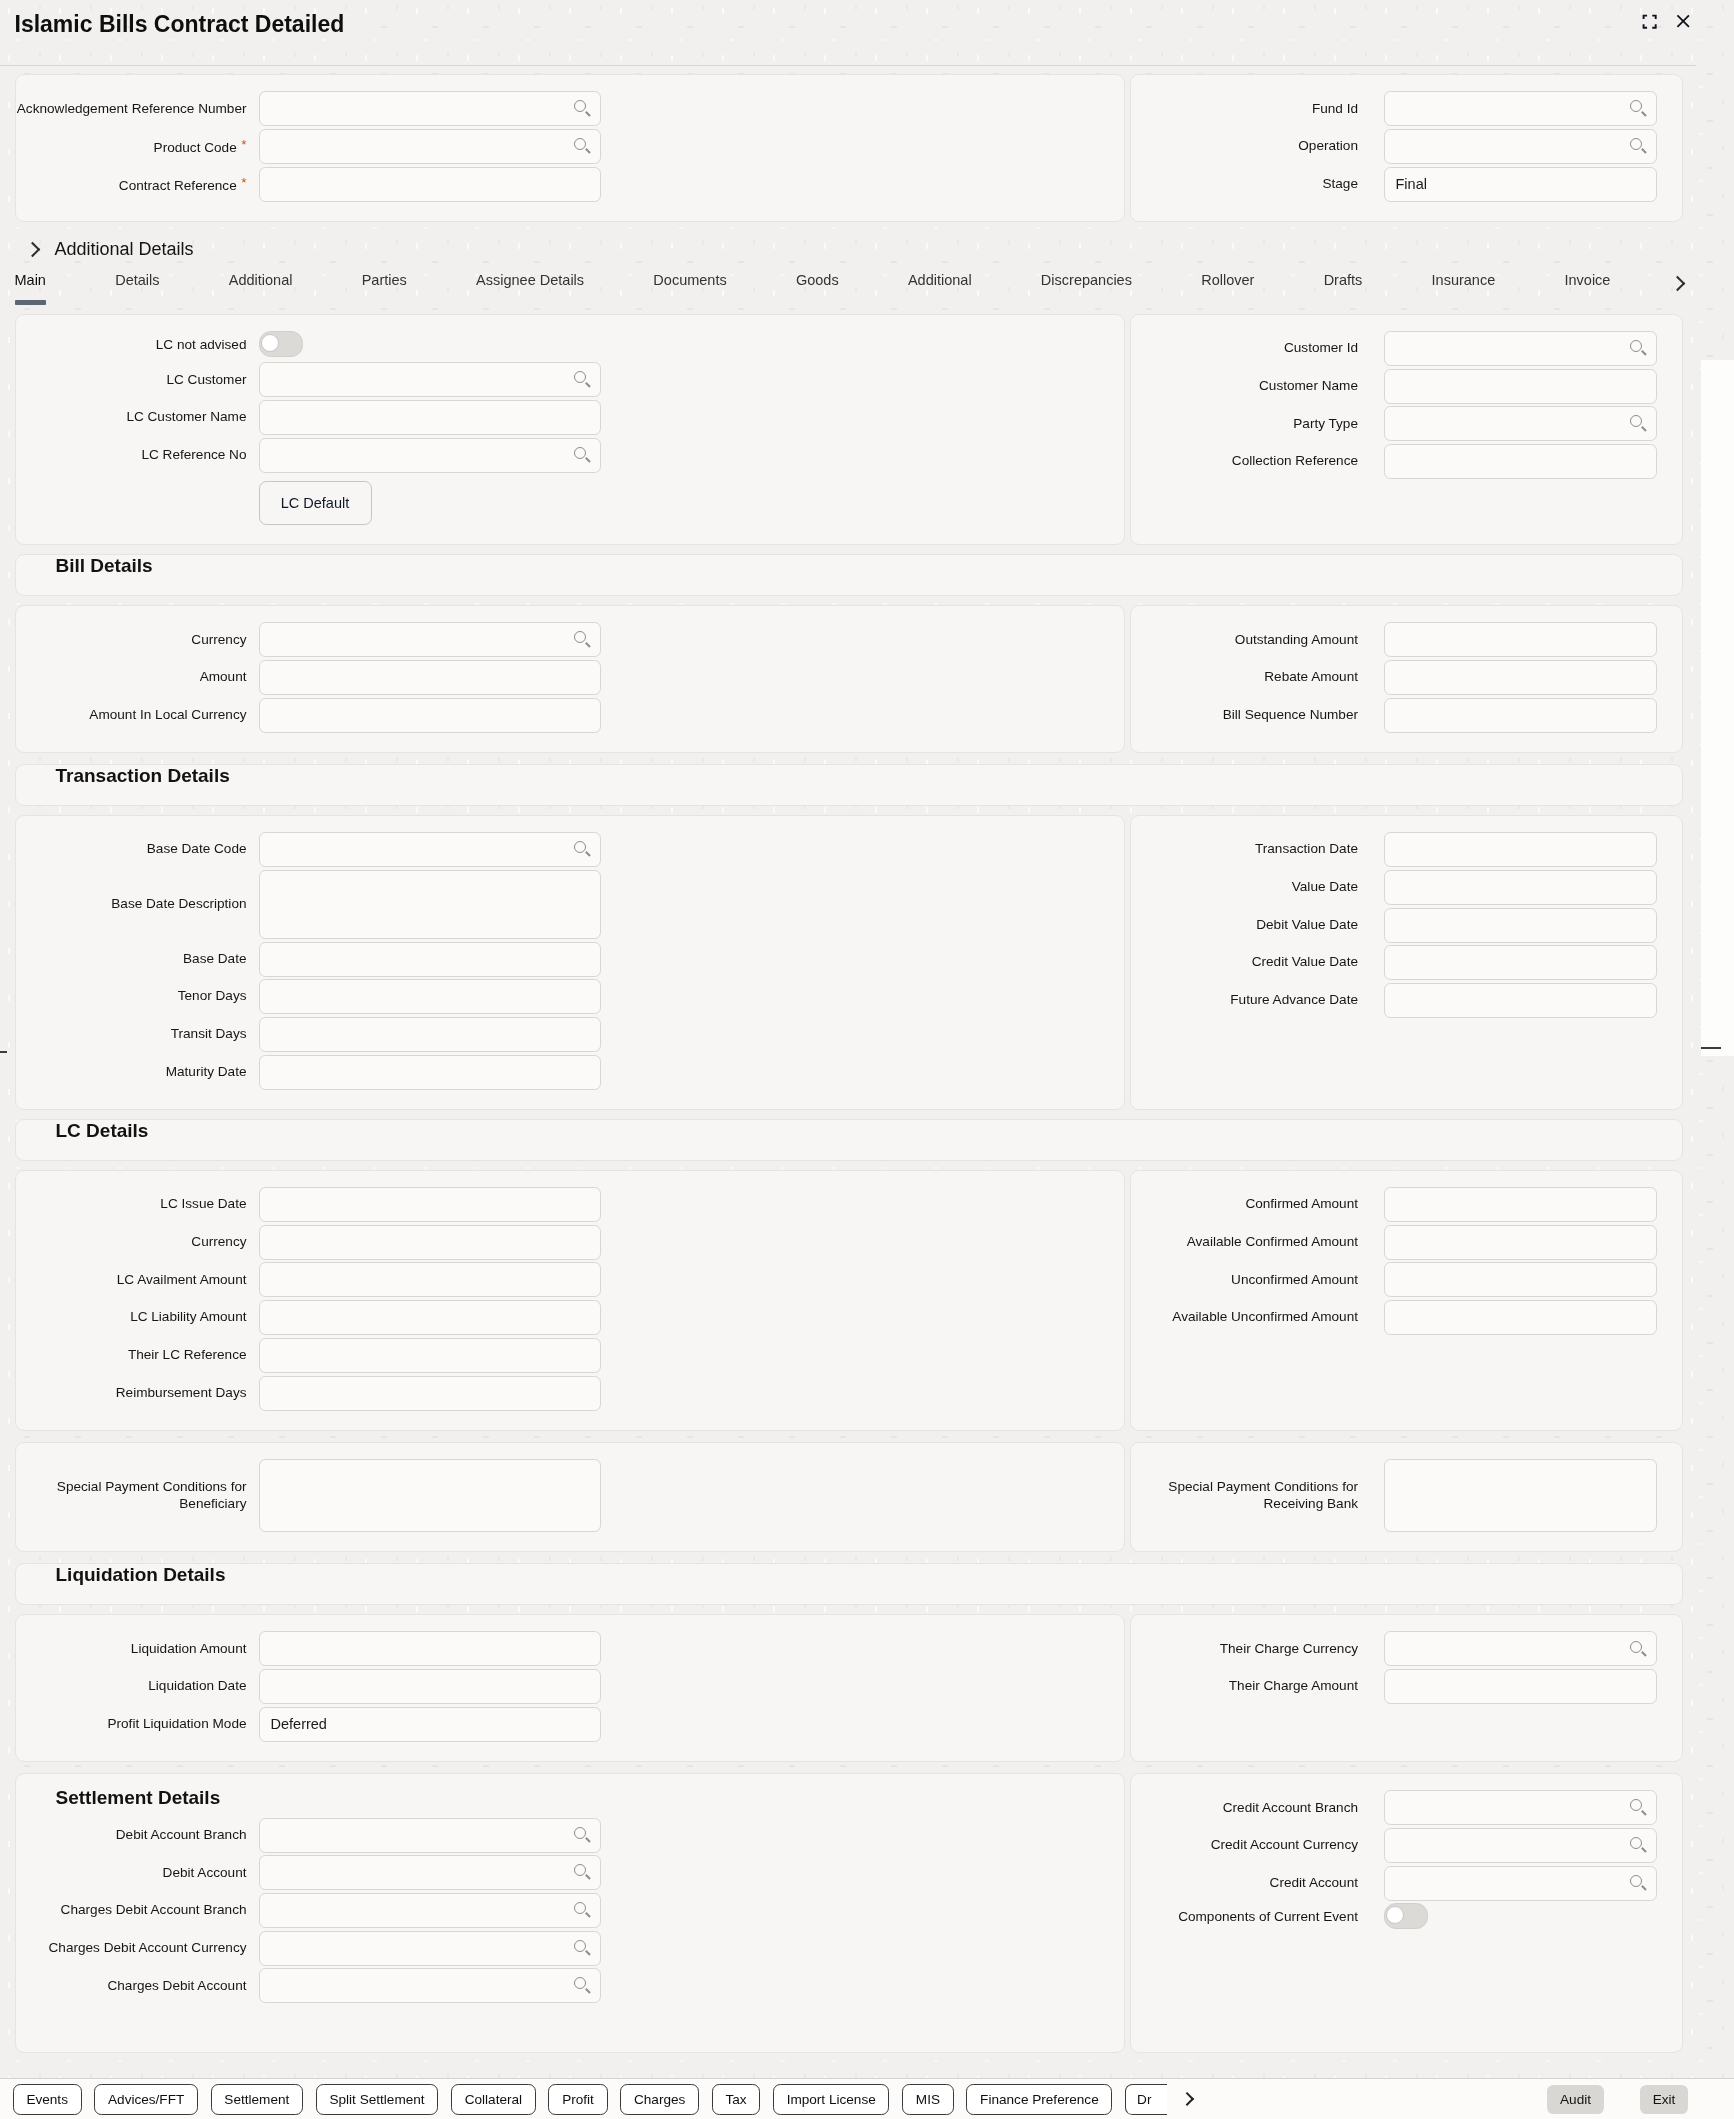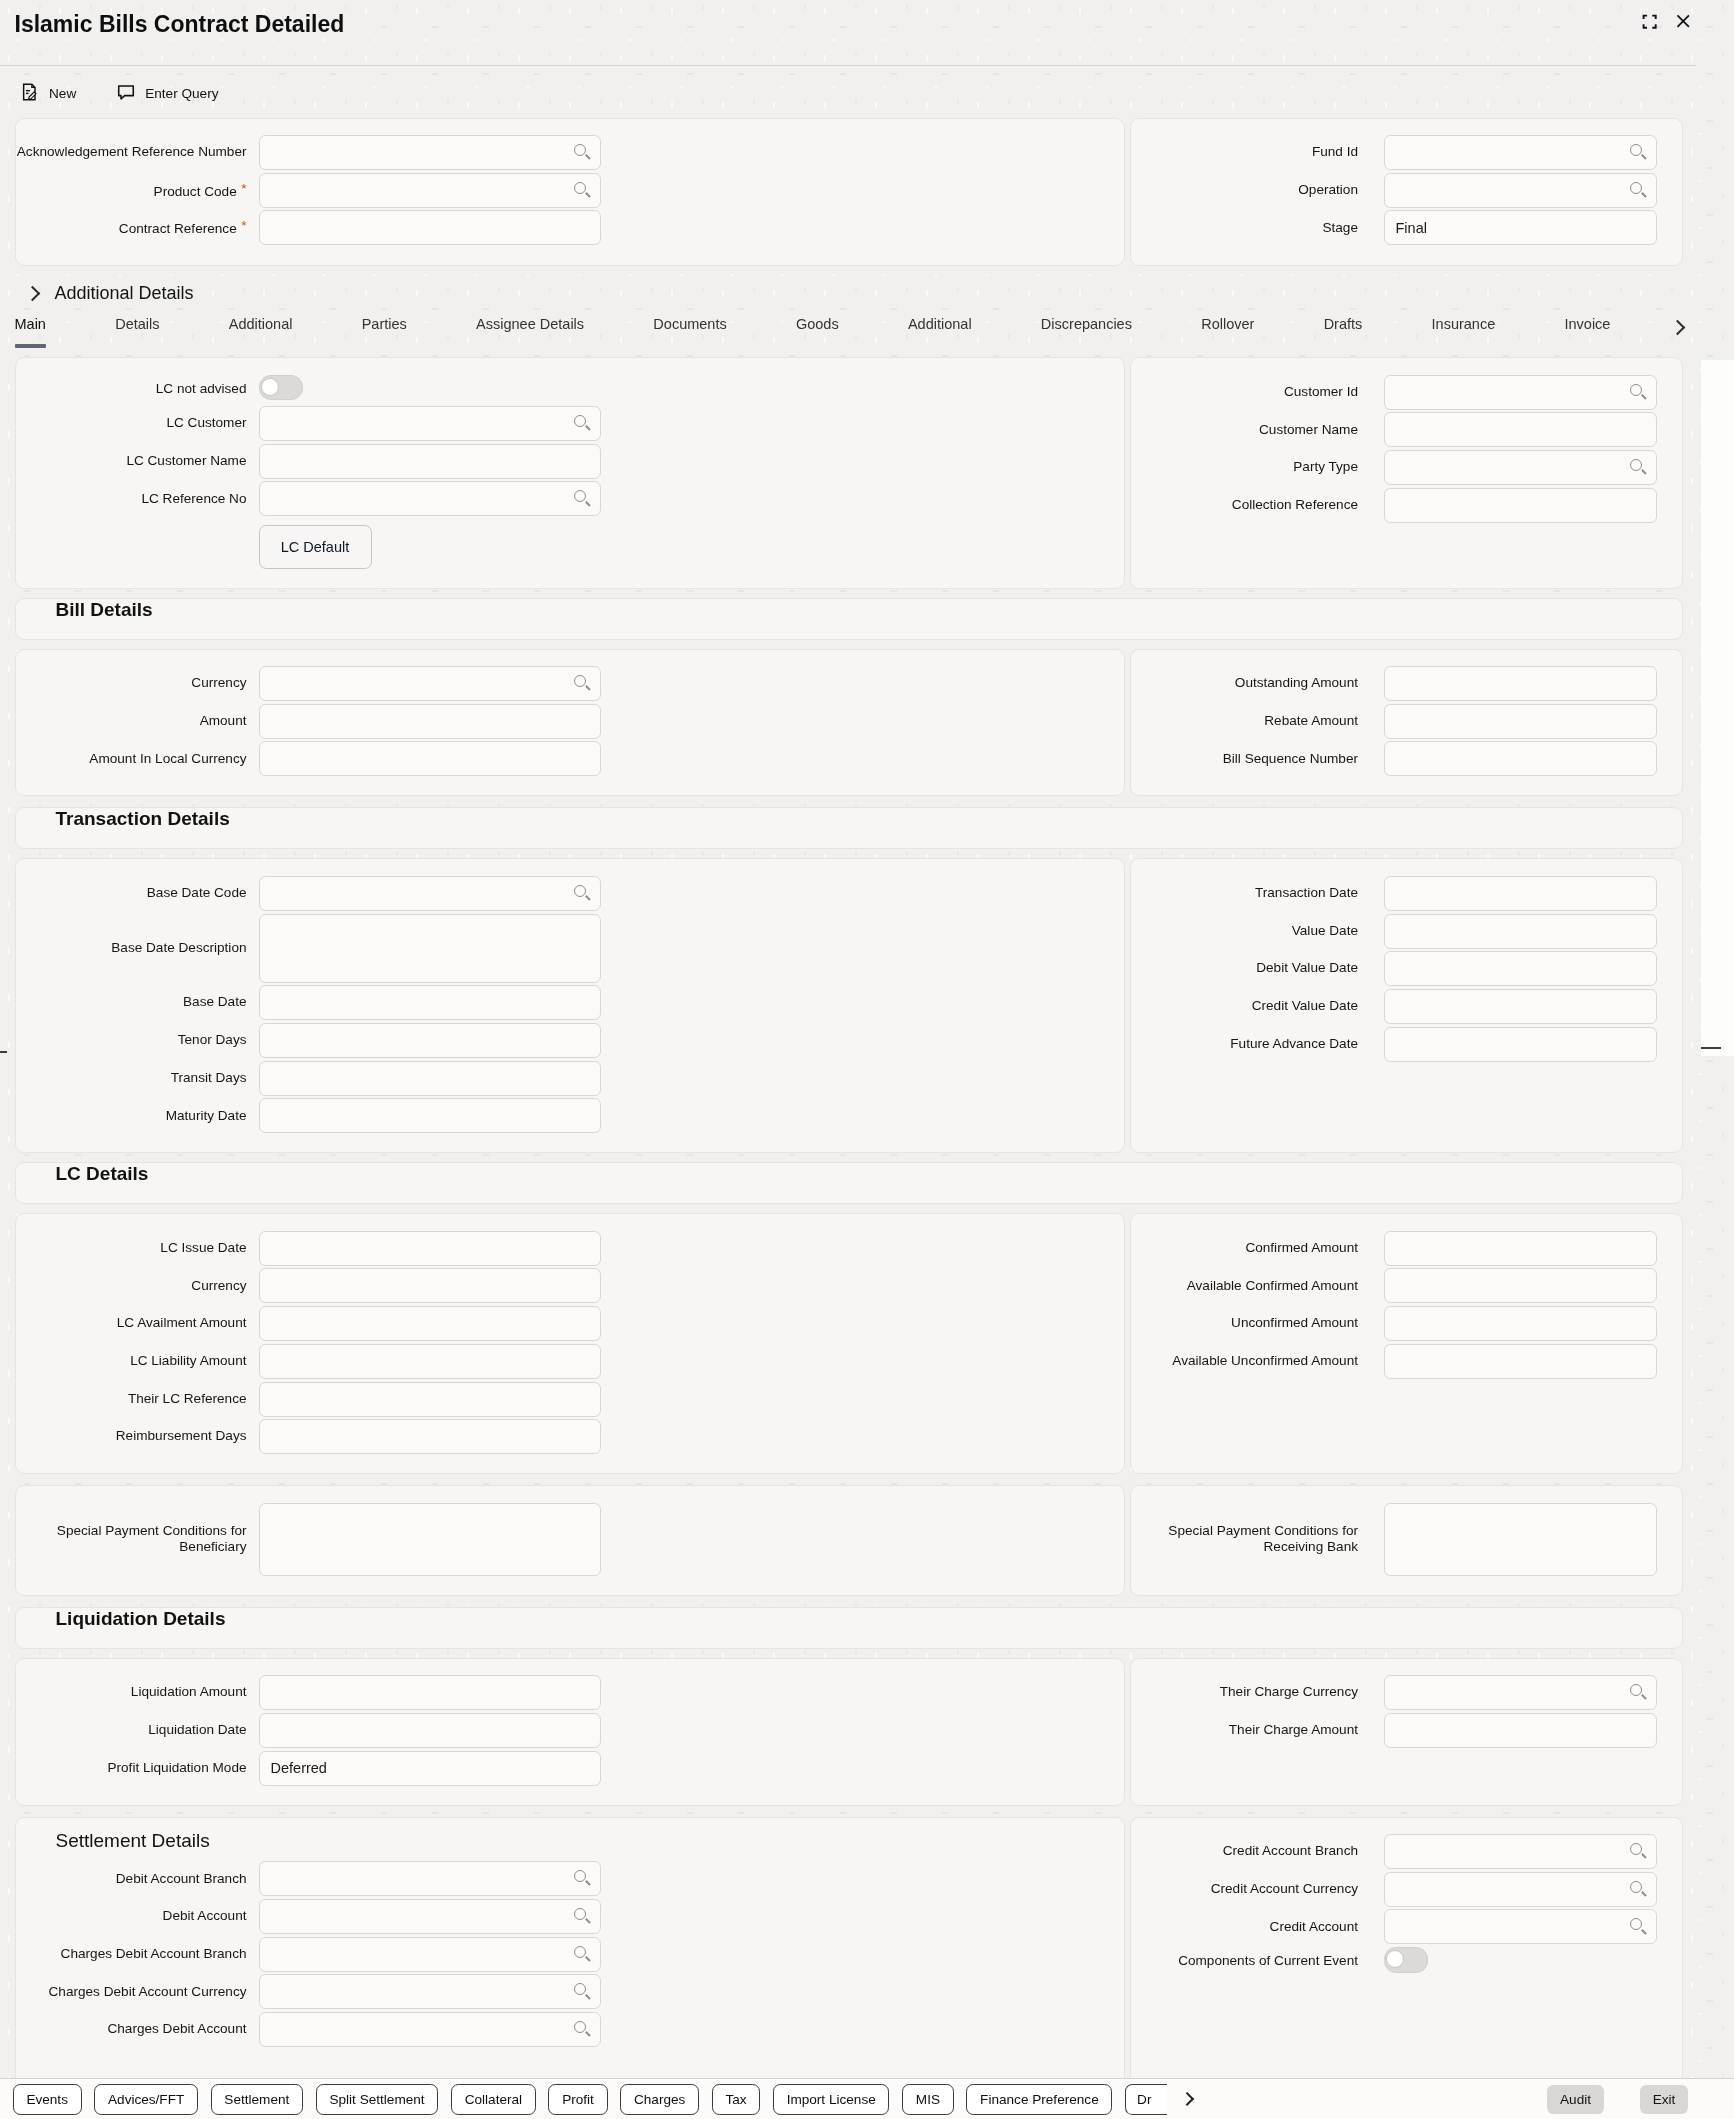--- a/index.html
+++ b/index.html
@@ -50,21 +50,21 @@
   .tabwrap{display:flex;align-items:flex-start;margin:9px 52px 0 14.5px;}
   .tabs{display:flex;flex:1;justify-content:space-between;max-width:1596px;}
   .tab{font-size:14.5px;color:#333;padding-bottom:0;cursor:default;}
   .tab .ul{height:4.5px;margin-top:11.8px;border-radius:0.9px;background:transparent;}
   .tab.active{color:#0d0d0d;font-weight:500;}
   .tab.active .ul{background:#5d6672;}
   .tabmore{margin-left:auto;padding-left:22px;padding-top:3.6px;}
   
   .bar{margin:9px 52px 0 14.5px;height:42px;background:#f7f6f4;border:0.9px solid #e6e4e1;border-radius:9px;
     display:flex;padding-left:40px;box-sizing:border-box;font-size:19px;font-weight:700;color:#121212;}
-  .ptitle{font-size:19px;font-weight:400;color:#121212;margin:0 0 9px 40px;}
+  .ptitle{font-size:19px;font-weight:700;color:#121212;margin:0 0 9px 40px;}
   .settle{height:280px;overflow:hidden;padding-top:12.7px;}
   
   .foot{position:absolute;left:0;bottom:0;width:1735px;height:41px;background:#fcfbf9;border-top:0.9px solid #d4d2cf;
     display:flex;align-items:center;gap:12.7px;padding:0 47px 0 12.7px;box-sizing:border-box;}
   .fbtn{height:31px;background:#fff;border:1.3px solid #3a3a3a;border-radius:7.3px;padding:0 12.7px;
     font-family:"Liberation Sans",sans-serif;font-size:13.6px;color:#0f0f0f;white-space:nowrap;}
   .fbtn.cut{width:42px;overflow:hidden;padding-right:0;border-right:none;border-top-right-radius:0;border-bottom-right-radius:0;text-align:left;padding-left:11px;}
   .fchev{width:8.2px;height:8.2px;border-top:2.2px solid #222;border-right:2.2px solid #222;transform:rotate(45deg);margin-left:1.8px;}
   .sp{flex:1;}
   .chip{height:29px;border:none;border-radius:6.4px;background:#d9d7d3;padding:0 12.7px;font-size:13.6px;color:#141414;font-family:"Liberation Sans",sans-serif;}
@@ -89,38 +89,20 @@
         </span>
       <span>
           <svg width="16.4" height="16.4" viewBox="0 0 20 20">
             <path d="M3 3 L17 17 M17 3 L3 17" stroke="#10131c" stroke-width="2.2"></path>
           </svg>
         </span>
     </div>
     <div class="rule"></div>
   </div>
 
-  <div class="tbar">
-    <div class="titem">
-      <span><svg width="20" height="20" viewBox="0 0 22 22">
-            <path d="M4 2.5 H13 L16.5 6 V19.5 H4 Z" fill="none" stroke="#111" stroke-width="1.6"></path>
-            <path d="M13 2.5 V6 H16.5" fill="none" stroke="#111" stroke-width="1.4"></path>
-            <line x1="6.5" y1="9.5" x2="11" y2="9.5" stroke="#111" stroke-width="1.5"></line>
-            <line x1="6.5" y1="12.5" x2="9.5" y2="12.5" stroke="#111" stroke-width="1.5"></line>
-            <path d="M10 16.5 L15.5 11 L17.5 13 L12 18.5 L9.5 19 Z" fill="#fff" stroke="#111" stroke-width="1.3"></path>
-          </svg></span>
-      <span>New</span>
-    </div>
-    <div class="titem">
-      <span><svg width="20" height="20" viewBox="0 0 22 22">
-            <path d="M3 4.5 H19 V15 H9.5 L5.5 18.5 V15 H3 Z" fill="none" stroke="#111" stroke-width="1.7" stroke-linejoin="round"></path>
-          </svg></span>
-      <span>Enter Query</span>
-    </div>
-  </div>
 
   <div class="row2">
     <div class="panel pL">
       <div class="fr">
         <label class="lb"><span>Acknowledgement Reference Number</span></label>
         <div class="ct search"><input style=""><span class="mag"></span></div>
       </div>
       <div class="fr">
         <label class="lb"><span>Product Code</span><span class="rq">*</span></label>
         <div class="ct search"><input style=""><span class="mag"></span></div>

